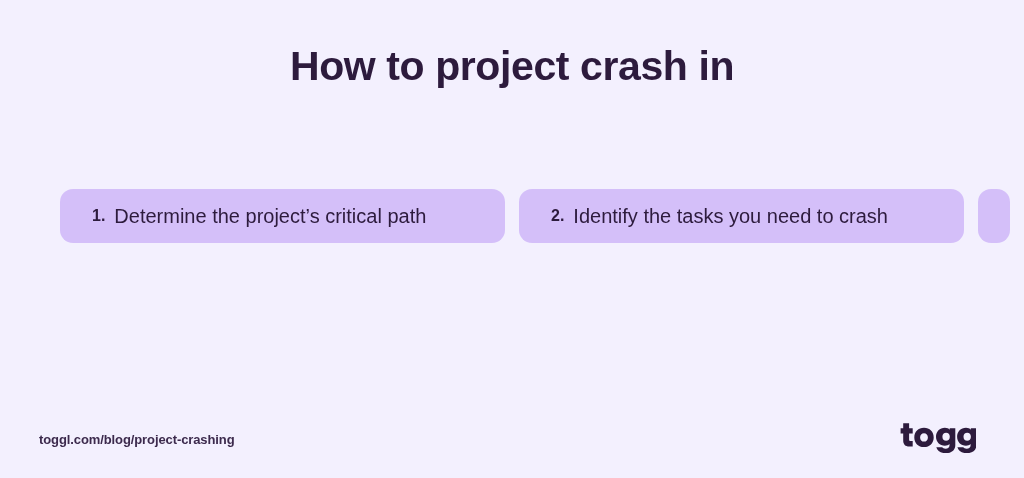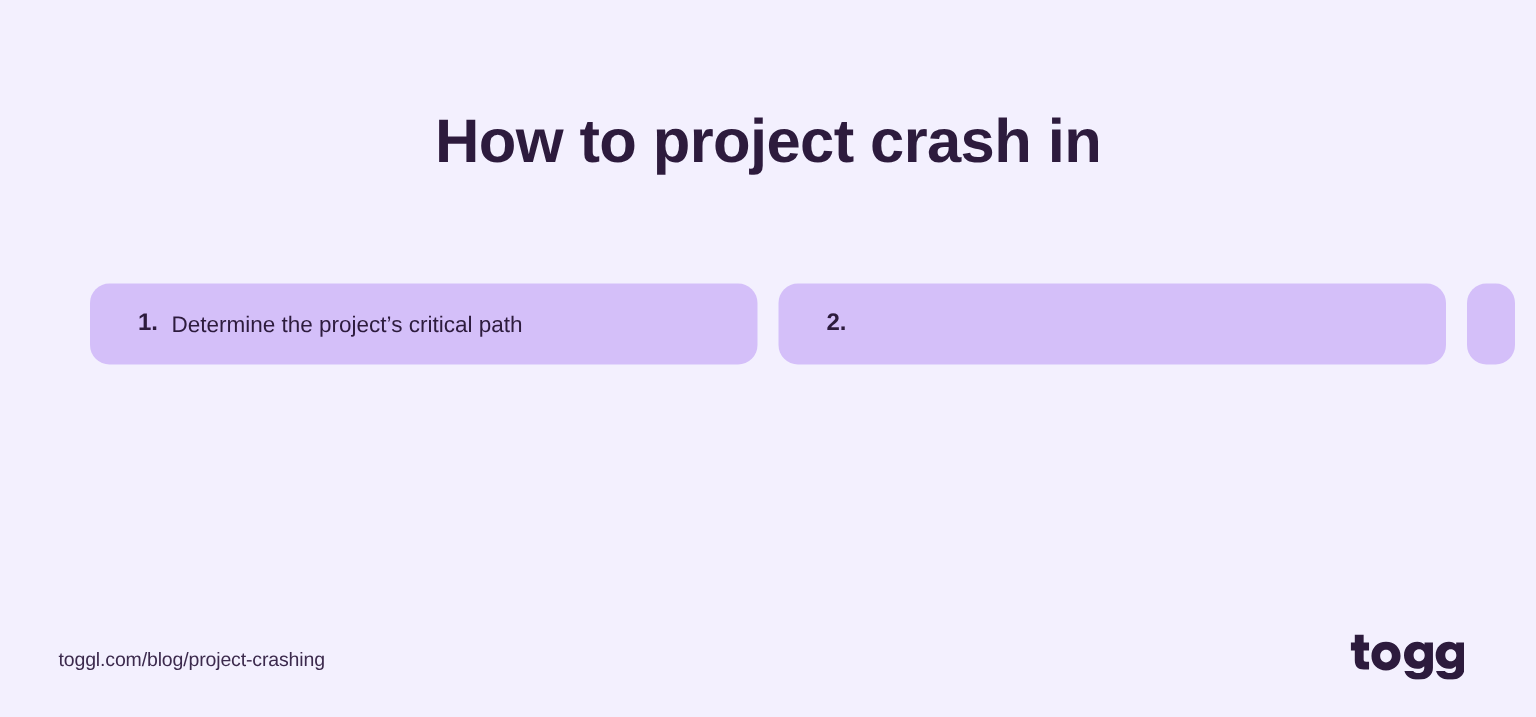--- a/index.html
+++ b/index.html
@@ -28,21 +28,20 @@
     width: 1024px;
     text-align: center;
   }
   .title-line {
     color: #2d1b3d;
     font-size: 41px;
     font-weight: 700;
     line-height: 45px;
     letter-spacing: -0.4px;
     white-space: nowrap;
-    margin-top: 28px;
   }
 
   
   .steps-grid {
     position: absolute;
     left: 60px;
     top: 189px;
     width: 904px;
     display: grid;
     grid-template-columns: 445px 445px;
@@ -62,33 +61,33 @@
   }
   .step-number {
     color: #2d1b3d;
     font-size: 16px;
     font-weight: 700;
     margin-right: 9px;
     flex: 0 0 auto;
   }
   .step-label {
     color: #2d1b3d;
-    font-size: 15px;
+    font-size: 20px;
     font-weight: 400;
     white-space: nowrap;
   }
 
   
   .footer-url {
     position: absolute;
     left: 39px;
     top: 432px;
     color: #3c2a4d;
     font-size: 13px;
-    font-weight: 400;
+    font-weight: 700;
     letter-spacing: -0.1px;
   }
   .brand-logo {
     position: absolute;
     right: 48px;
     top: 418px;
     height: 36px;
     display: flex;
     align-items: center;
   }
@@ -107,20 +106,21 @@
 
   <div class="steps-grid">
 
     <div class="step-card">
       <span class="step-number">1.</span>
       <span class="step-label">Determine the project’s critical path</span>
     </div>
 
     <div class="step-card">
       <span class="step-number">2.</span>
+      <span class="step-label">Identify the tasks you need to crash</span>
     </div>
 
     <div class="step-card">
       
       
     </div>
 
   </div>
 
   <div class="footer-url">toggl.com/blog/project-crashing</div>

